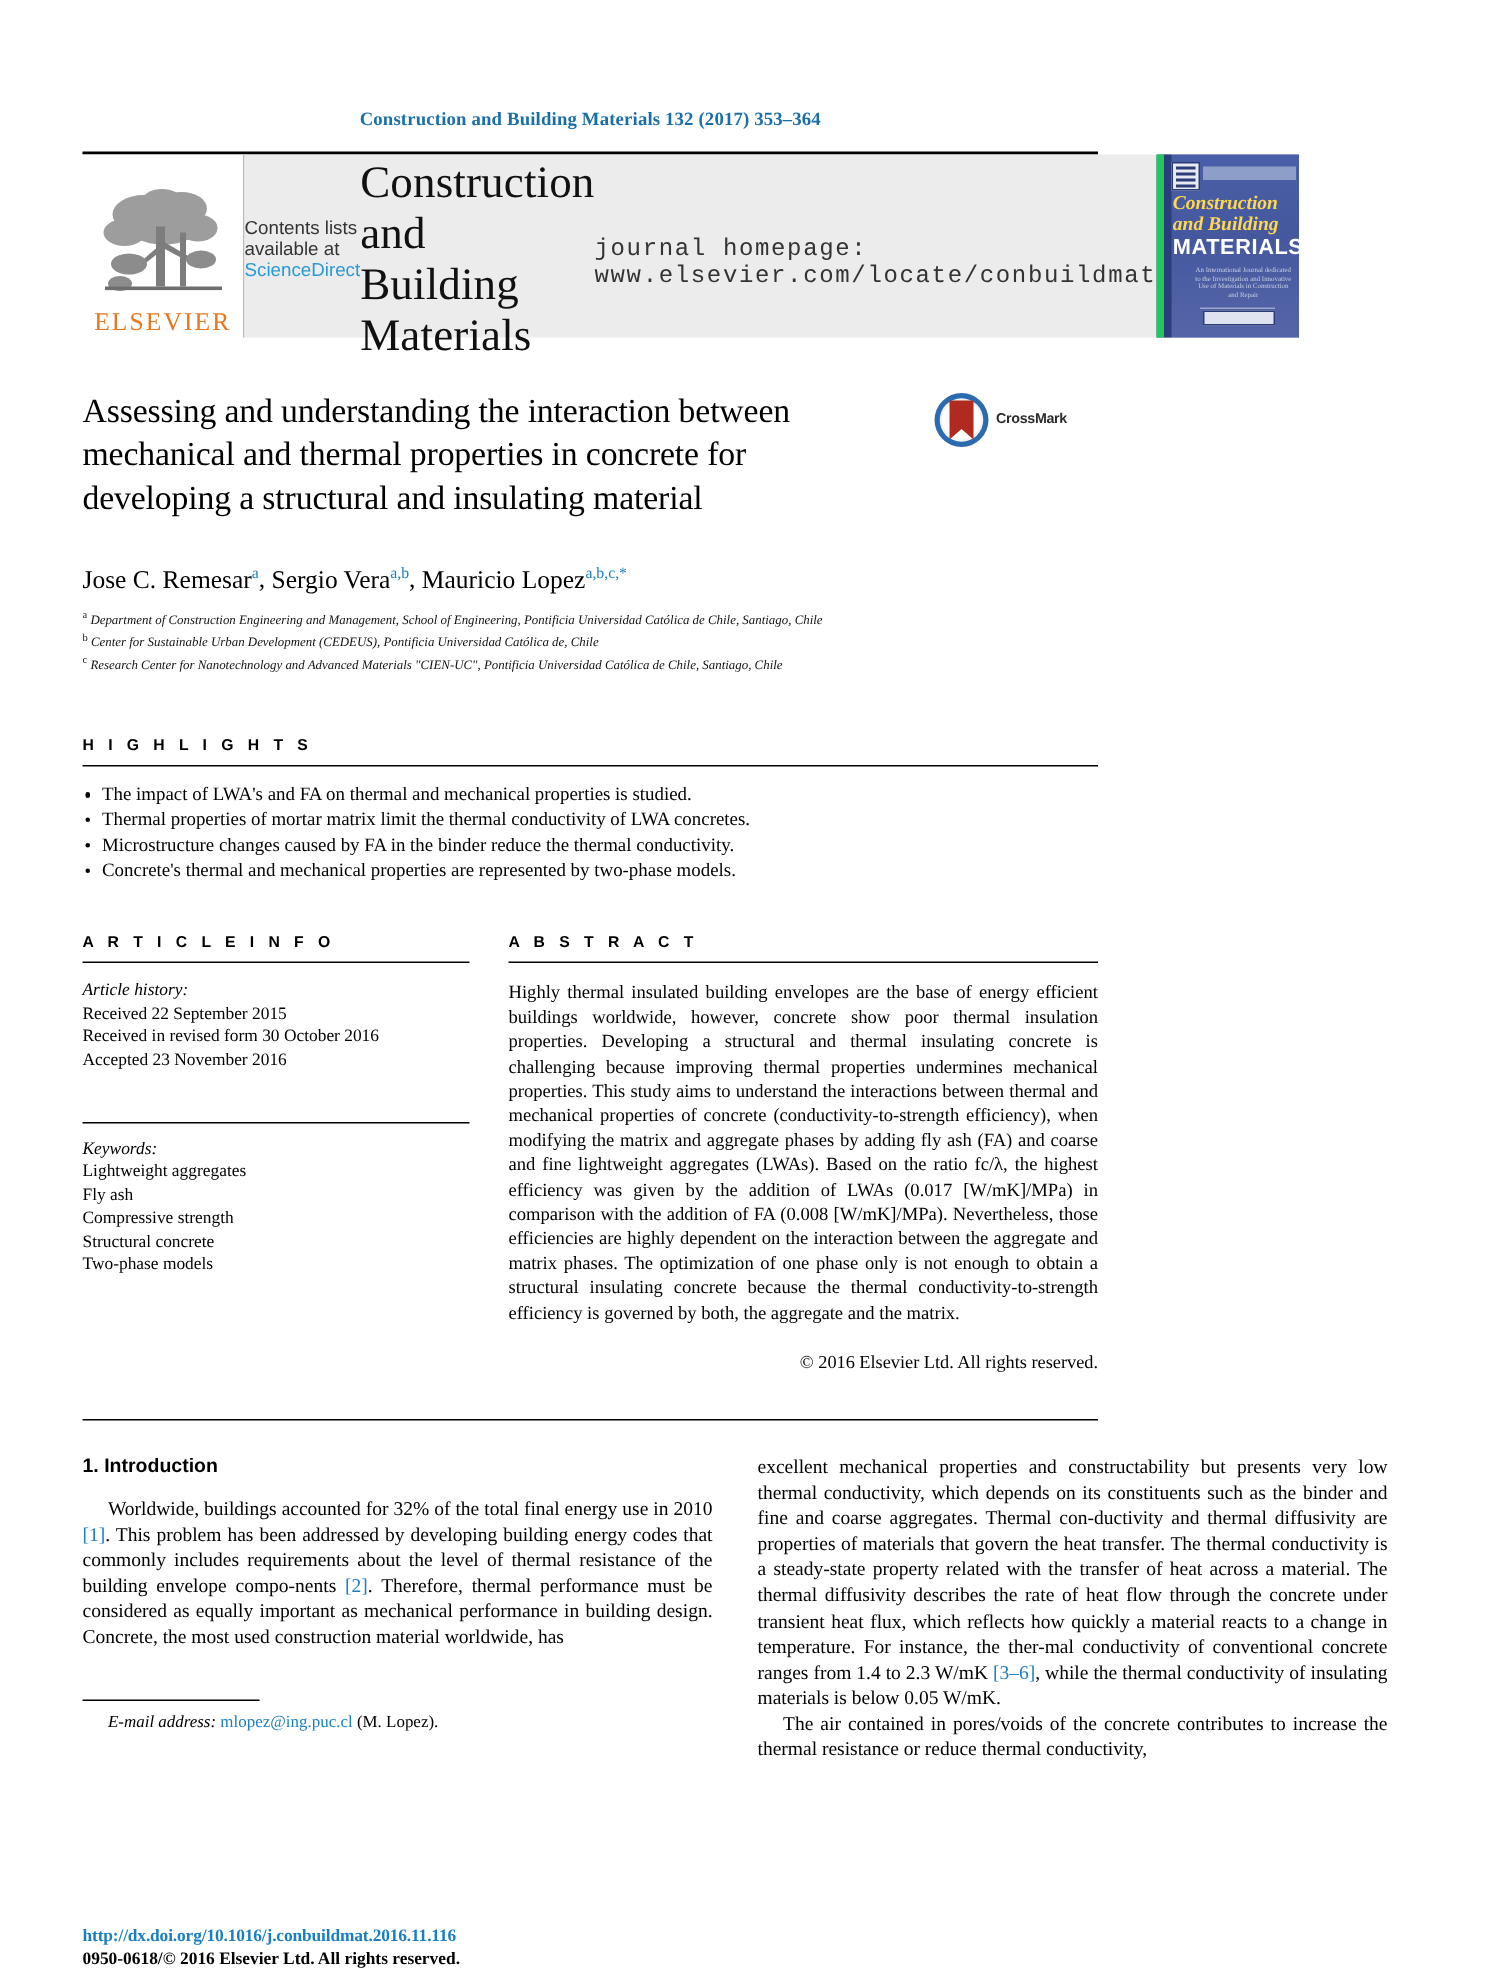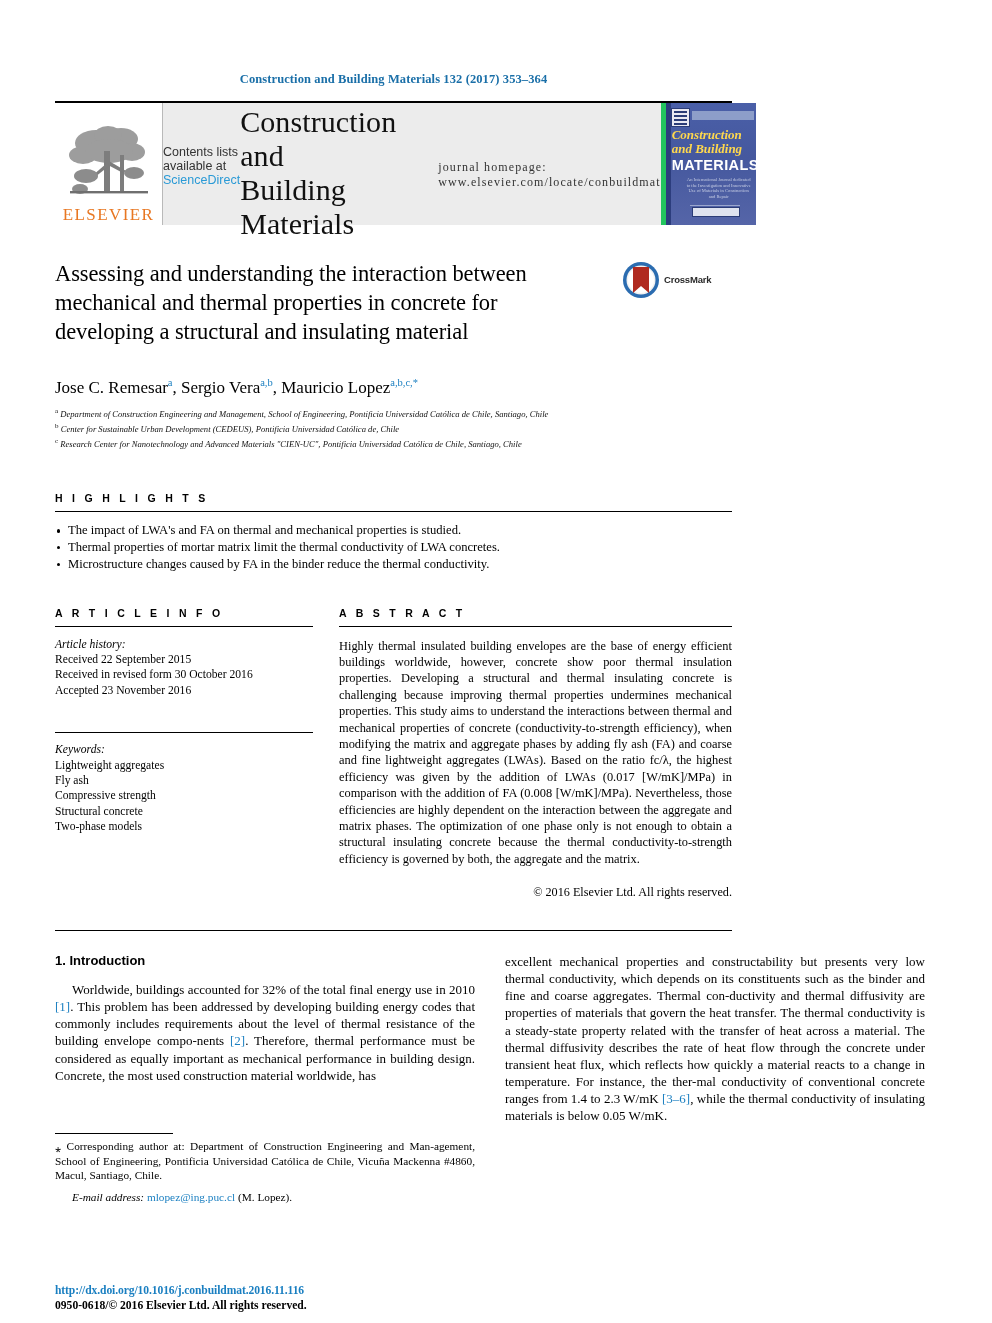--- a/index.html
+++ b/index.html
@@ -82,27 +82,26 @@
     color: #2a9ad6;
   }
   .journal-title {
     font-family: "Liberation Serif", serif;
     font-size: 30px;
     color: #111;
     margin-top: 17px;
     letter-spacing: .1px;
   }
   .journal-home {
-    font-family: Liberation Serif, serif;
-    font-size: 12px;
+    font-family: Liberation Mono, monospace;
+    font-size: 16px;
     color: #333;
     letter-spacing: 1.1px;
     margin-top: 23px;
     padding-bottom: 2px;
-    margin-left: 42px;
   }
   .cover-thumb {
     width: 95px;
     flex: 0 0 95px;
     box-sizing: border-box;
     position: relative;
     background: #43589e;
     overflow: hidden;
     border-left: 5px solid #22c55e;
   }
@@ -426,20 +425,21 @@
     <div><sup>c</sup> <span>Research Center for Nanotechnology and Advanced Materials "CIEN-UC", Pontificia Universidad Católica de Chile, Santiago, Chile</span></div>
   </div>
 
   <div class="highlights">
     <div class="sec-label">H I G H L I G H T S</div>
     <div class="rule-thick"></div>
     <ul class="hl-list">
       <li>The impact of LWA's and FA on thermal and mechanical properties is studied.</li>
       <li>Thermal properties of mortar matrix limit the thermal conductivity of LWA concretes.</li>
       <li>Microstructure changes caused by FA in the binder reduce the thermal conductivity.</li>
+      <li>Concrete's thermal and mechanical properties are represented by two-phase models.</li>
     </ul>
   </div>
 
   <div class="info-abstract">
     <div class="info-col">
       <div class="sec-label">A R T I C L E  I N F O</div>
       <div class="rule-thick"></div>
       <div class="info-body">
         <div class="subhead">Article history:</div>
         <div>Received 22 September 2015</div>
@@ -469,26 +469,26 @@
 
   <div class="body-rule"></div>
 
   <div class="body-cols">
     <div class="col">
       <h2 class="section-title">1. Introduction</h2>
       <p class="body-p"><span>Worldwide, buildings accounted for 32% of the total final energy use in 2010 </span><span class="cite">[1]</span><span>. This problem has been addressed by developing building energy codes that commonly includes requirements about the level of thermal resistance of the building envelope compo-nents </span><span class="cite">[2]</span><span>. Therefore, thermal performance must be considered as equally important as mechanical performance in building design. Concrete, the most used construction material worldwide, has</span></p>
     </div>
     <div class="col">
       <p class="body-p" style="text-indent:0"><span>excellent mechanical properties and constructability but presents very low thermal conductivity, which depends on its constituents such as the binder and fine and coarse aggregates. Thermal con-ductivity and thermal diffusivity are properties of materials that govern the heat transfer. The thermal conductivity is a steady-state property related with the transfer of heat across a material. The thermal diffusivity describes the rate of heat flow through the concrete under transient heat flux, which reflects how quickly a material reacts to a change in temperature. For instance, the ther-mal conductivity of conventional concrete ranges from 1.4 to 2.3 W/mK </span><span class="cite">[3–6]</span><span>, while the thermal conductivity of insulating materials is below 0.05 W/mK.</span></p>
+      <p class="body-p">The air contained in pores/voids of the concrete contributes to increase the thermal resistance or reduce thermal conductivity,</p>
     </div>
   </div>
 
   <div class="footnote">
     <div class="fn-rule"></div>
-    <div class="fn-text">⁎ Corresponding author at: Department of Construction Engineering and Man-agement, School of Engineering, Pontificia Universidad Católica de Chile, Vicuña Mackenna #4860, Macul, Santiago, Chile.</div>
     <div class="fn-text fn-email"><i>E-mail address:</i> <span class="link">mlopez@ing.puc.cl</span> <span>(M. Lopez).</span></div>
   </div>
 
   <div class="doi-block">
     <div class="doi-line">http://dx.doi.org/10.1016/j.conbuildmat.2016.11.116</div>
     <div class="issn-line">0950-0618/© 2016 Elsevier Ltd. All rights reserved.</div>
   </div>
 
 </div>
 

